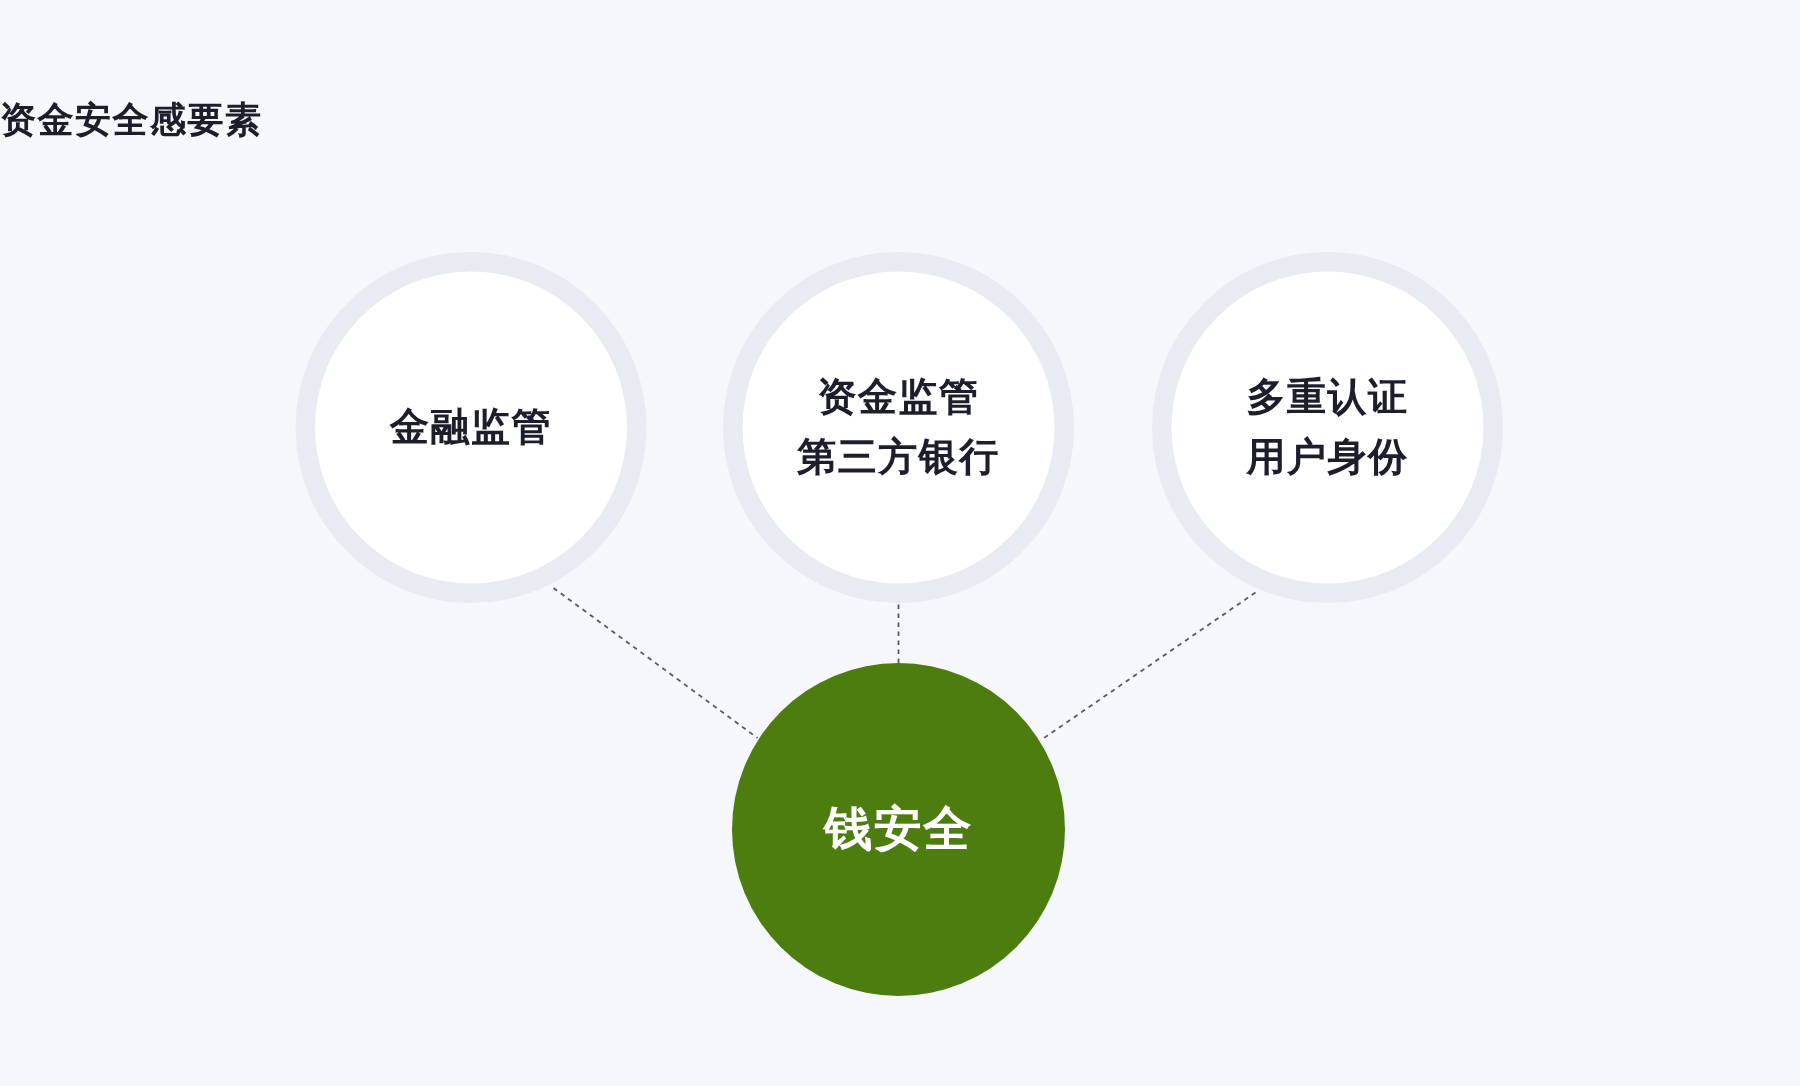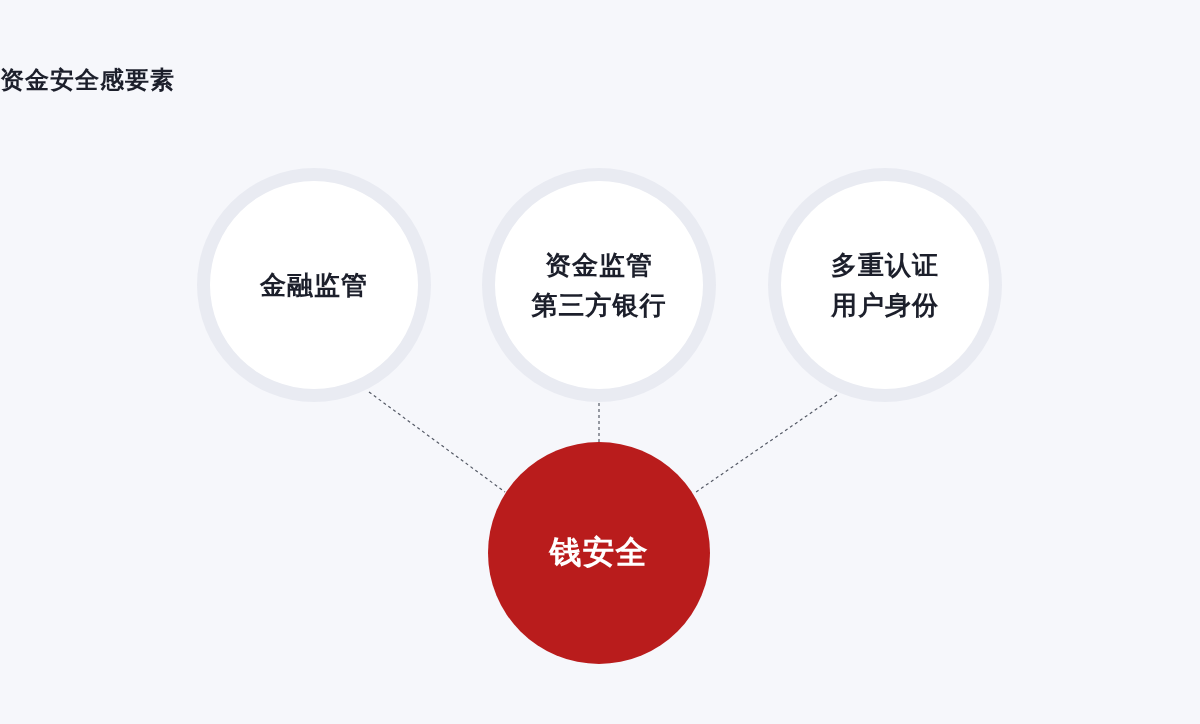--- a/index.html
+++ b/index.html
@@ -16,21 +16,21 @@
       position:absolute; width:234px; height:234px; border-radius:50%;
       background:#e9ebf2; box-sizing:border-box;
     }
     .node .inner {
       position:absolute; left:13px; top:13px; width:208px; height:208px; border-radius:50%;
       background:#ffffff; display:flex; flex-direction:column; align-items:center; justify-content:center;
       color:#1c1f2b; font-size:26px; font-weight:bold; line-height:40px; letter-spacing:1px;
     }
     .center {
       position:absolute; left:488px; top:442px; width:222px; height:222px; border-radius:50%;
-      background:#b91c1c; color:#ffffff; display:flex; align-items:center; justify-content:center;
+      background:#4d7c0f; color:#ffffff; display:flex; align-items:center; justify-content:center;
       font-size:32px; font-weight:bold; letter-spacing:1px;
     }
   </style>
 </head>
 <body>
 
 <div class="title">资金安全感要素</div>
 
 <svg class="lines">
   <line x1="369" y1="392" x2="505" y2="492" stroke="#555a66" stroke-width="1.2" stroke-dasharray="3,3"></line>

